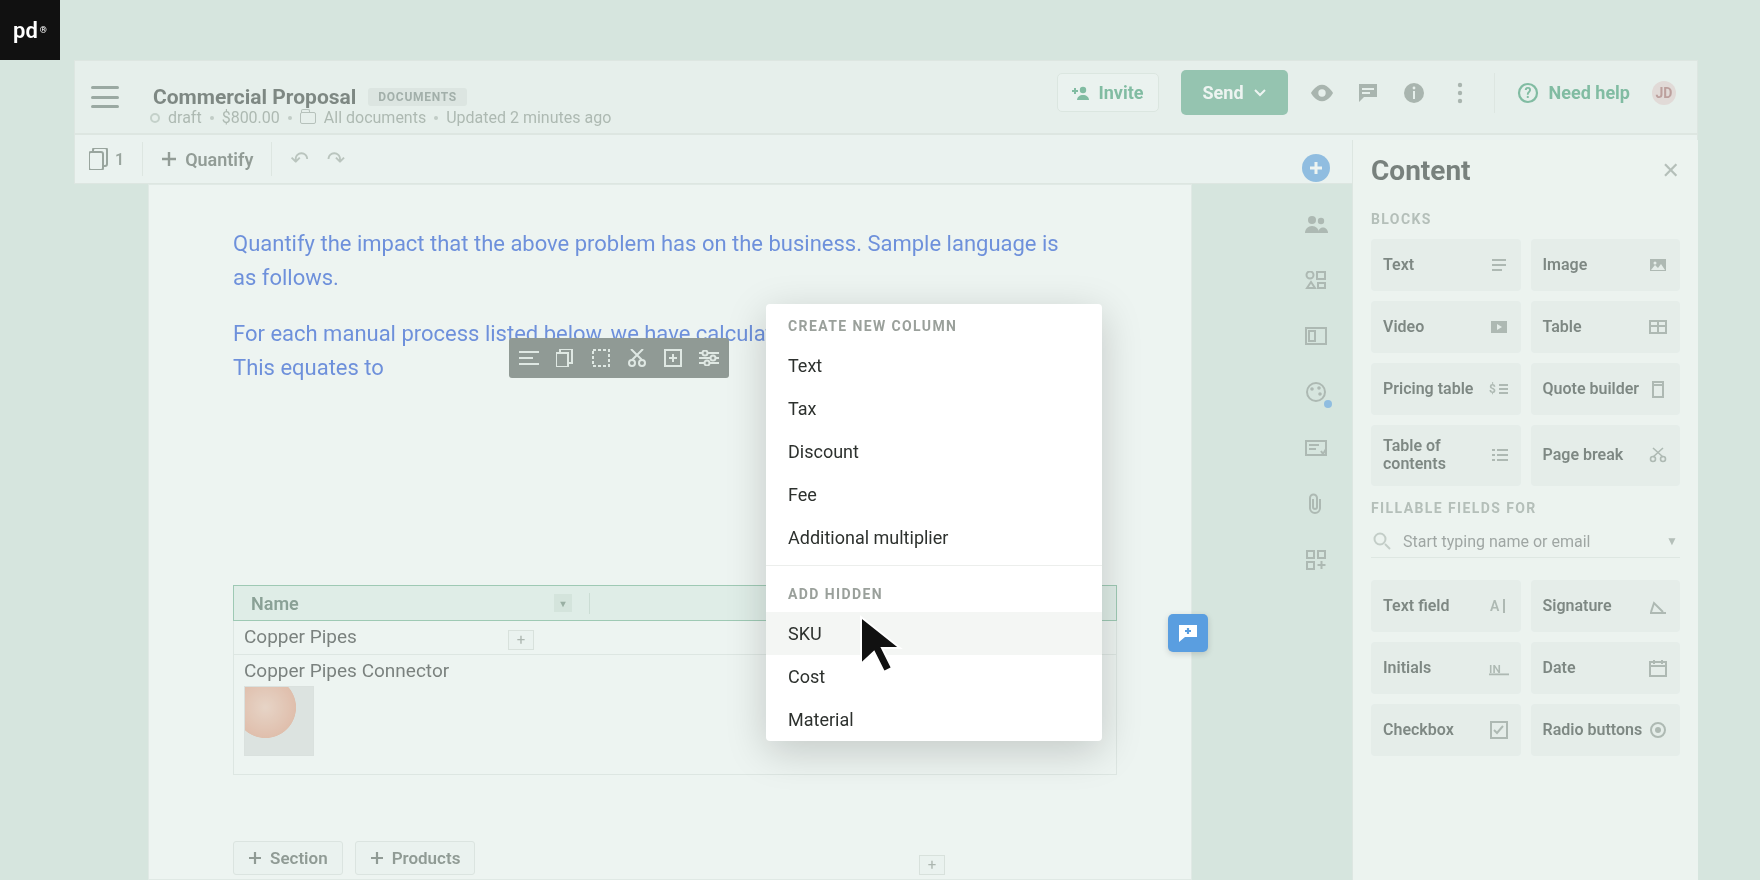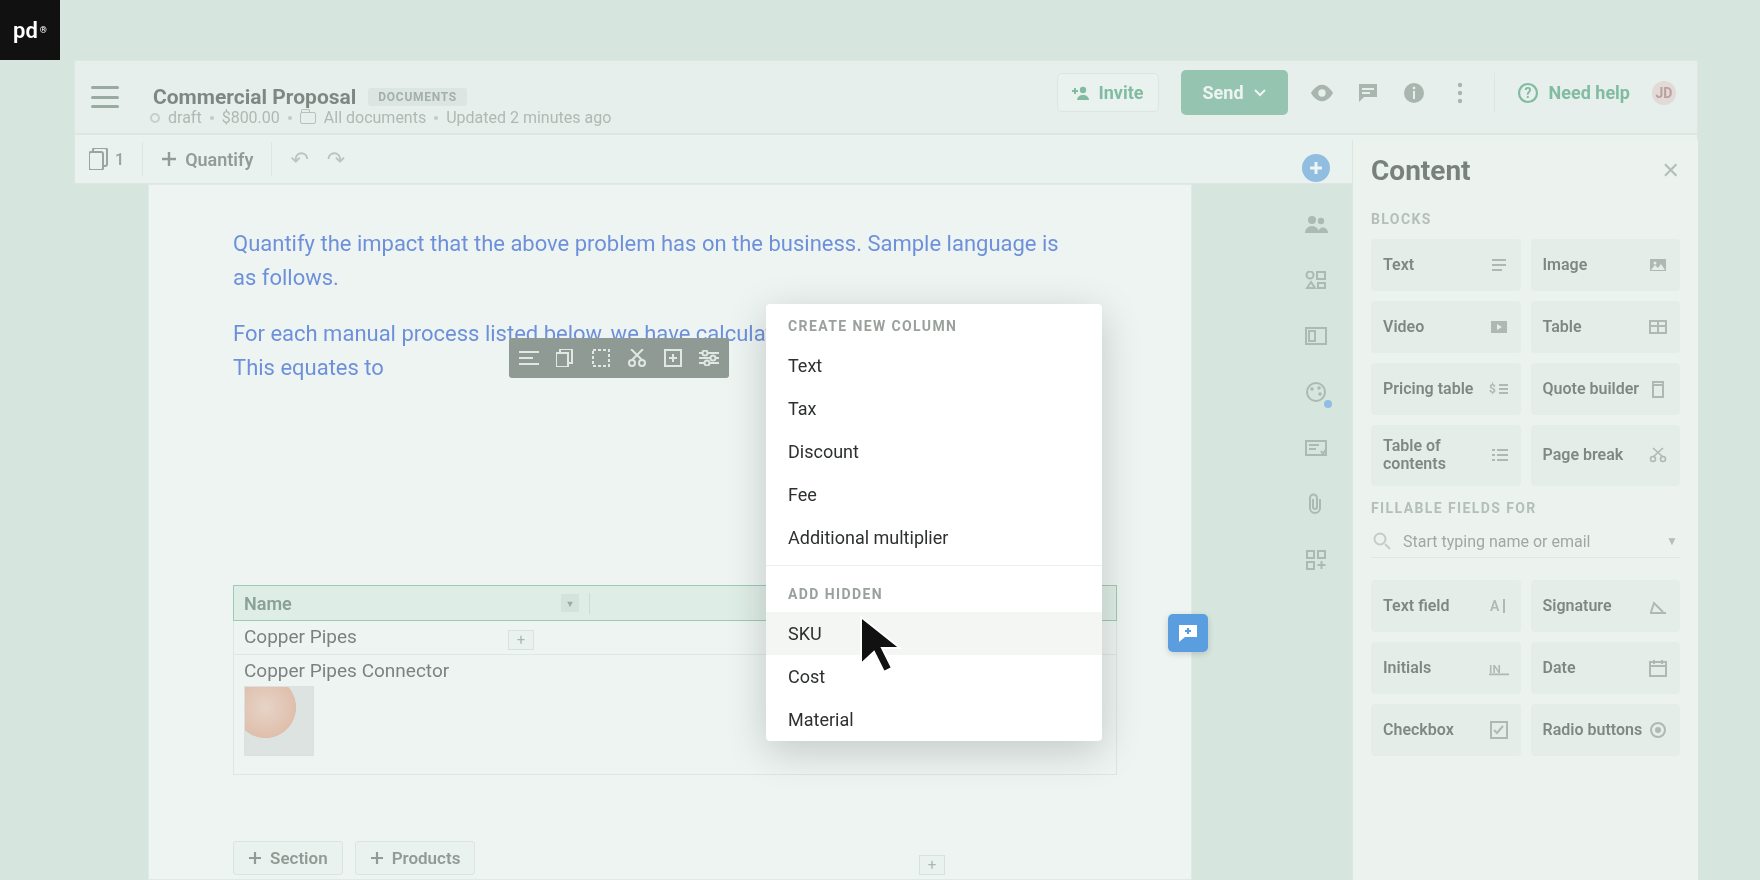--- a/index.html
+++ b/index.html
@@ -45,21 +45,21 @@
 .body-text { position: absolute; left: 84px; top: 42px; width: 830px; font-family: Georgia, "Times New Roman", serif; font-size: 22px; color: #1d4ed8; line-height: 1.55; }
 .body-text p { margin-bottom: 22px; }
 
 
 .mini-tb { position: absolute; left: 509px; top: 338px; height: 40px; background: #5a5f5c; display: flex; align-items: center; padding: 0 8px; gap: 12px; z-index: 20; border-radius: 3px; }
 .mini-tb .mi { width: 24px; height: 24px; color: #e6e9e7; display: flex; align-items: center; justify-content: center; }
 
 
 .ptable { position: absolute; left: 84px; top: 400px; width: 884px; }
 .ptable .head { display: flex; background: #e7f2ed; border: 1.5px solid #72b392; height: 36px; align-items: center; }
-.ptable .head .c1 { flex: 0 0 356px; padding: 0 10px; color: #4f6b5d; font-weight: 600; font-size: 18px; display: flex; align-items: center; justify-content: space-between; border-right: 1px solid #c3d7cc; }
+.ptable .head .c1 { flex: 0 0 356px; padding: 0 17px; color: #4f6b5d; font-weight: 600; font-size: 18px; display: flex; align-items: center; justify-content: space-between; border-right: 1px solid #c3d7cc; }
 .ptable .head .cdrop { width: 18px; height: 18px; background: #d3e3da; display: flex; align-items: center; justify-content: center; font-size: 10px; color: #6a8474; }
 .ptable .head .c2 { flex: 1; text-align: right; padding-right: 14px; color: #4f6b5d; font-weight: 600; font-size: 18px; }
 .ptable .row { display: flex; border-left: 1px solid #e3e7e4; border-right: 1px solid #e3e7e4; border-bottom: 1px solid #e3e7e4; min-height: 34px; align-items: flex-start; }
 .ptable .row .c1 { flex: 0 0 356px; padding: 4px 10px; font-size: 19px; color: #333; }
 .ptable .row .c2 { flex: 1; text-align: right; padding: 4px 14px 4px 0; font-size: 19px; color: #333; }
 .thumb { width: 70px; height: 70px; background: radial-gradient(circle at 30% 30%, #f3c6b3, #e7a085 45%, #e0e0e0 46%); border: 1px solid #ddd; margin-top: 4px; }
 
 
 .add-col { position: absolute; left: 968px; top: 512px; width: 26px; height: 26px; background: #fff; border: 1px solid #d9ddd9; display: flex; align-items: center; justify-content: center; color: #7a827b; font-size: 18px; z-index: 15; }
 .add-row-mid { position: absolute; left: 508px; top: 630px; width: 26px; height: 20px; background: #fafcfb; border: 1px solid #d9ddd9; display: flex; align-items: center; justify-content: center; color: #8b918c; font-size: 15px; z-index: 15; }

